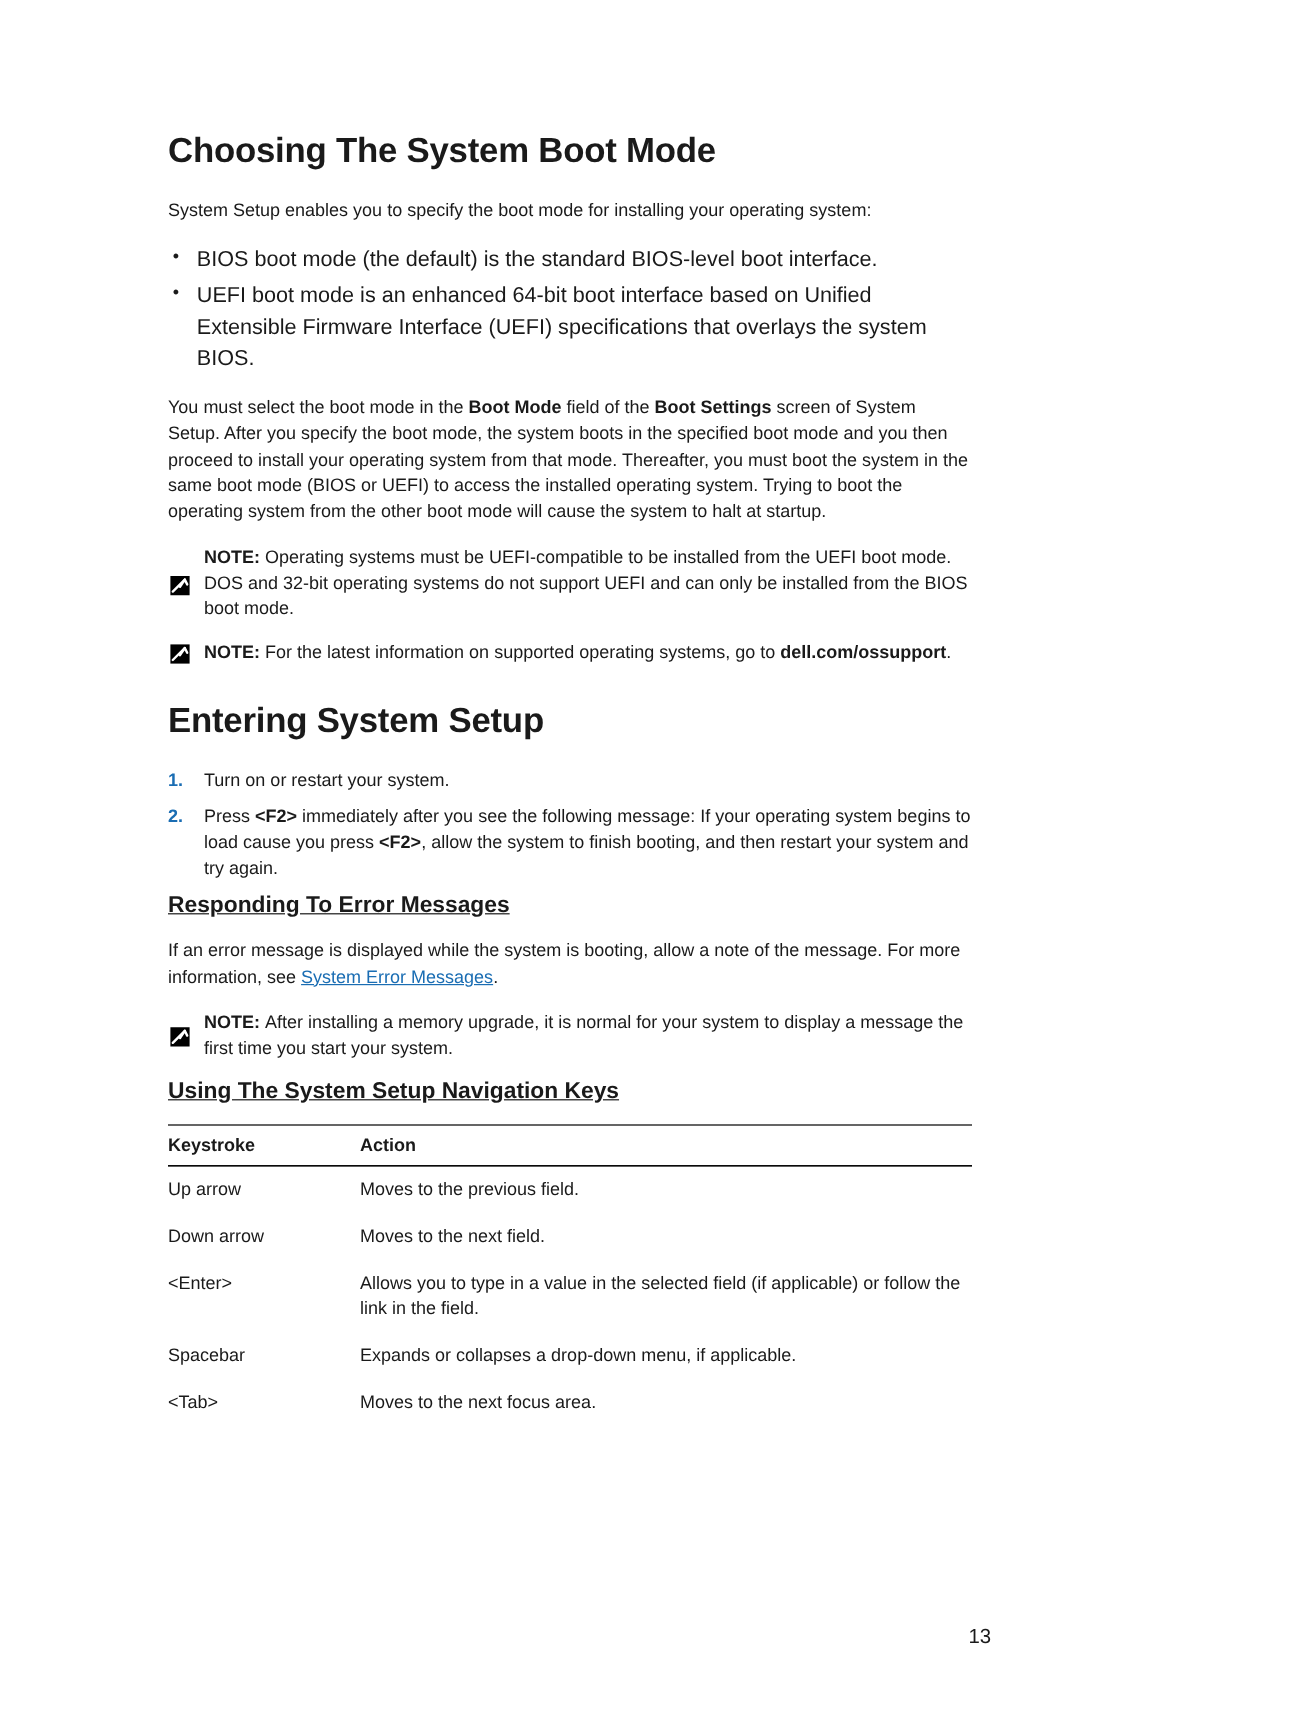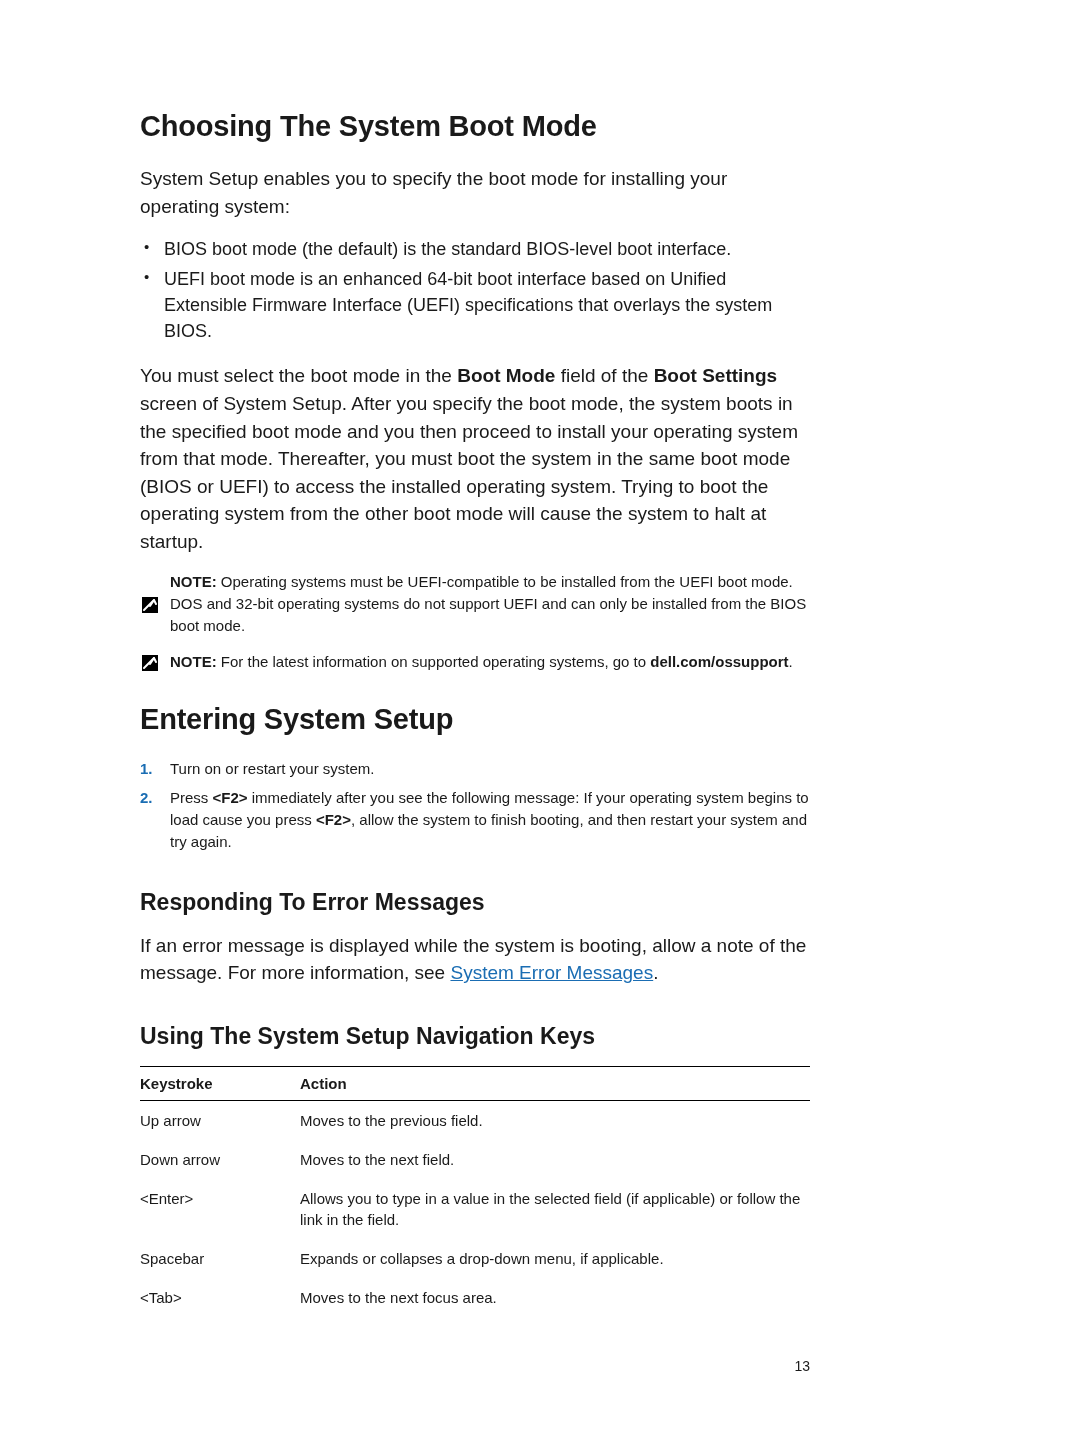--- a/index.html
+++ b/index.html
@@ -1,37 +1,37 @@
 <!DOCTYPE html>
 <html><head>
 <meta charset="utf-8">
 <style>
   * { box-sizing: border-box; margin: 0; padding: 0; }
   html, body { width: 1080px; min-height: 1434px; background: #ffffff; font-family: Arial, Helvetica, sans-serif; color: #1a1a1a; }
   .page { padding: 110px 110px 0 140px; }
   h1 { font-size: 29px; font-weight: bold; margin-bottom: 22px; letter-spacing: -0.2px; }
   h2 { font-size: 29px; font-weight: bold; margin-top: 30px; margin-bottom: 22px; letter-spacing: -0.2px; }
-  h3 { font-size: 23px; font-weight: bold; margin-top: 36px; margin-bottom: 16px; }
-  p { font-size: 19px; line-height: 1.45; margin-bottom: 16px; }
+  h3 { font-size: 19px; font-weight: bold; margin-top: 9px; margin-bottom: 16px; text-decoration: underline; }
+  p { font-size: 15px; line-height: 1.45; margin-bottom: 16px; }
   ul.bullets { list-style: none; padding-left: 0; margin-bottom: 18px; }
   ul.bullets li { font-size: 18px; line-height: 1.45; padding-left: 24px; position: relative; margin-bottom: 4px; }
   ul.bullets li::before { content: "•"; position: absolute; left: 4px; top: 0; font-size: 15px; }
   .note-row { display: flex; align-items: center; gap: 10px; margin-bottom: 14px; }
   .note-icon-svg { flex: 0 0 auto; margin-top: 2px; }
   .note-text { font-size: 15px; line-height: 1.45; }
   .bold { font-weight: bold; }
   ol.steps { list-style: none; padding-left: 0; counter-reset: step; }
   ol.steps > li { font-size: 15px; line-height: 1.45; padding-left: 30px; position: relative; margin-bottom: 8px; counter-increment: step; }
   ol.steps > li::before { content: counter(step) "."; position: absolute; left: 0; top: 0; font-weight: bold; color: #1a6db3; font-size: 15px; }
   .mono { font-family: "Courier New", Courier, monospace; font-size: 14px; display: block; margin-top: 6px; margin-bottom: 14px; }
   a.link { color: #1a6db3; text-decoration: underline; }
   table.navkeys { width: 100%; border-collapse: collapse; font-size: 15px; margin-top: 2px; }
   table.navkeys th { text-align: left; font-weight: bold; border-top: 1px solid #000; border-bottom: 1px solid #000; padding: 8px 6px 8px 0; }
   table.navkeys td { padding: 9px 6px 9px 0; vertical-align: top; line-height: 1.4; }
-  .pagenum { position: absolute; bottom: 60px; right: 110px; font-size: 14px; }
+  .pagenum { position: absolute; bottom: 60px; right: 94px; font-size: 17px; }
   .rel { position: relative; min-height: 1434px; width: 920px; }
 </style>
 </head>
 <body>
 <div class="rel">
 <div class="page">
 
 <h1>Choosing The System Boot Mode</h1>
 
 <p>System Setup enables you to specify the boot mode for installing your operating system:</p>
@@ -72,20 +72,28 @@
     <span>If your operating system begins to load cause you press </span><span class="bold">&lt;F2&gt;</span><span>, allow the system to finish booting, and then restart your system and try again.</span>
   </li>
 </ol>
 
 <h3>Responding To Error Messages</h3>
 
 <p>
   <span>If an error message is displayed while the system is booting, allow a note of the message. For more information, see </span><a href="#" class="link">System Error Messages</a><span>.</span>
 </p>
 
+<div class="note-row">
+  <svg class="note-icon-svg" width="20" height="20" viewBox="0 0 20 20">
+          <path d="M2 2 L18 2 L18 18 L2 18 Z" fill="#000"></path>
+          <path d="M4 15 L14 5" stroke="#fff" stroke-width="2" stroke-linecap="round"></path>
+          <path d="M10 11 L14 5 L16 9" fill="none" stroke="#fff" stroke-width="2" stroke-linecap="round" stroke-linejoin="round"></path>
+        </svg>
+  <div class="note-text"><span class="bold">NOTE: </span><span>After installing a memory upgrade, it is normal for your system to display a message the first time you start your system.</span></div>
+</div>
 
 <h3>Using The System Setup Navigation Keys</h3>
 
 <table class="navkeys">
   <thead>
     <tr>
       <th style="width:160px">Keystroke</th>
       <th>Action</th>
     </tr>
   </thead>

